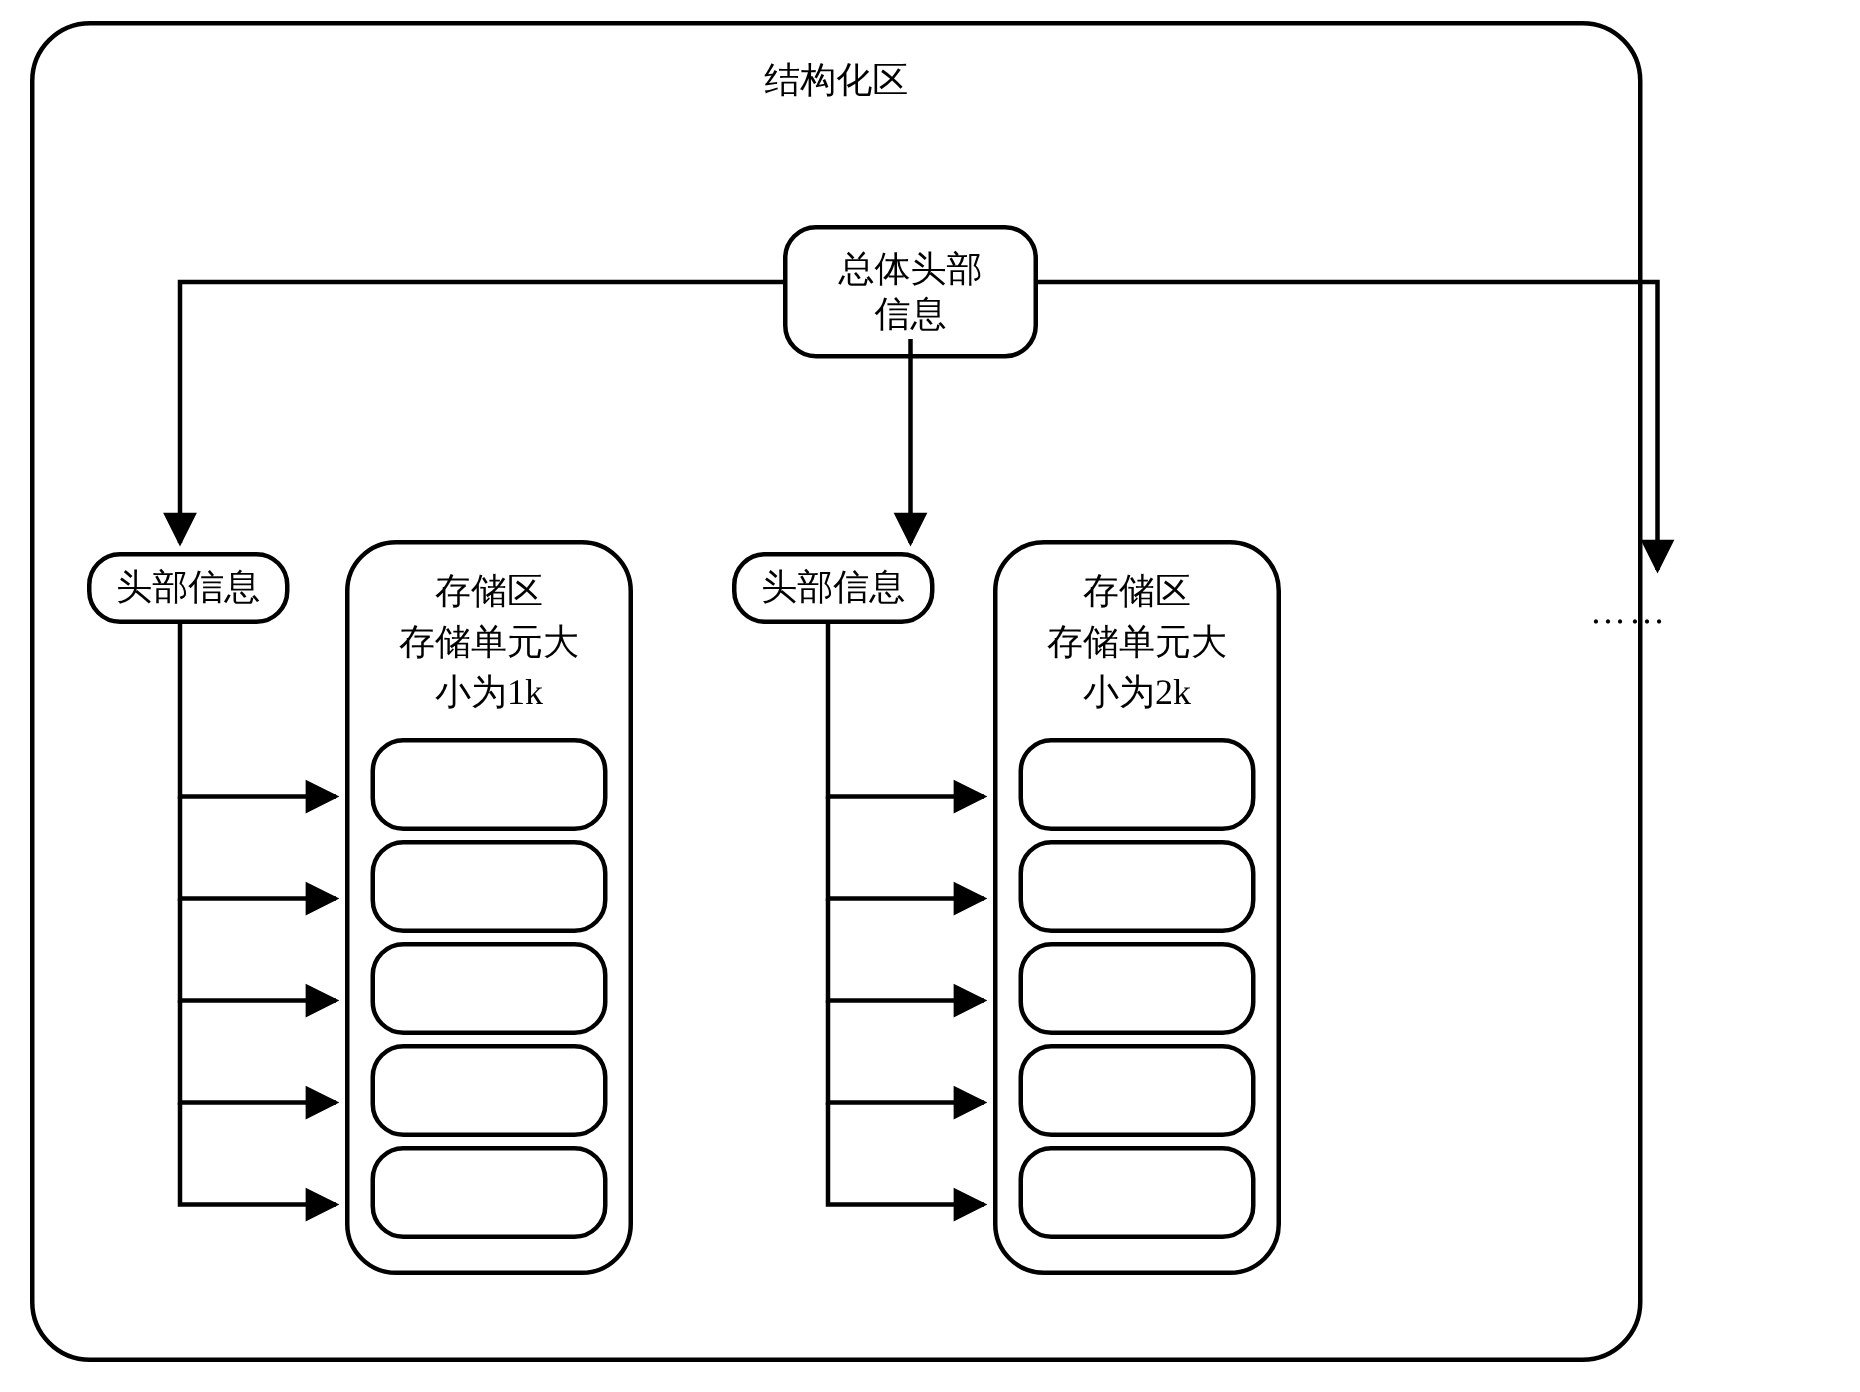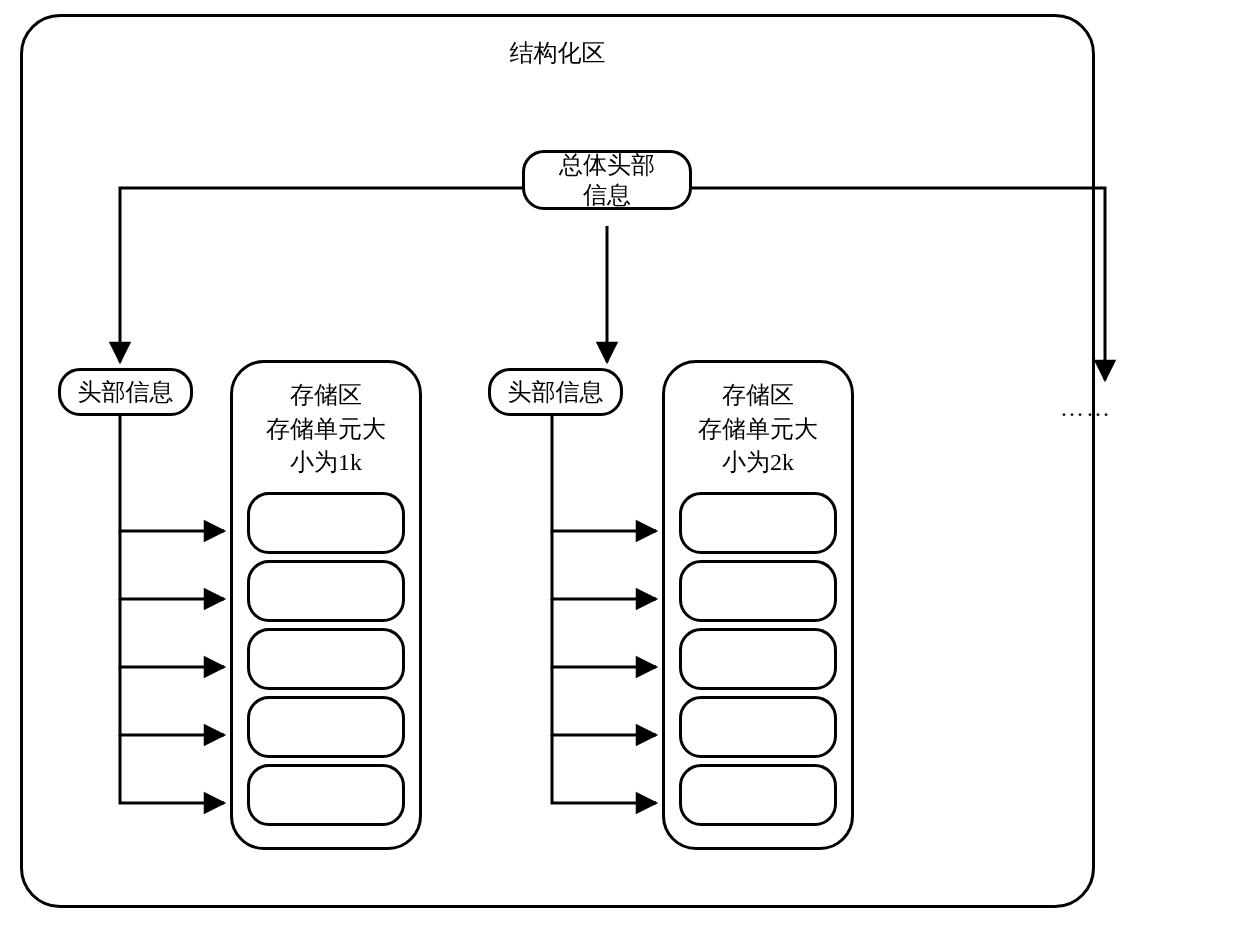--- a/index.html
+++ b/index.html
@@ -73,21 +73,21 @@
   svg { position: absolute; left: 0; top: 0; pointer-events: none; }
 </style>
 </head>
 <body>
 
 <div class="canvas">
   <div class="outer-box">
     <div class="title">结构化区</div>
   </div>
 
-  <div class="node" style="left:522px; top:150px; width:170px; height:60px;">
+  <div class="node" style="left:522px; top:150px; width:170px; height:89px;">
     <span>总体头部<br>信息</span>
   </div>
 
   <div class="node" style="left:58px; top:368px; width:135px; height:48px;">
     <span>头部信息</span>
   </div>
   <div class="storage-col" style="left:230px; top:360px; width:192px; height:490px;">
     <div class="storage-label">存储区<br>存储单元大<br>小为1k</div>
     <div class="unit"></div>
     <div class="unit"></div>

